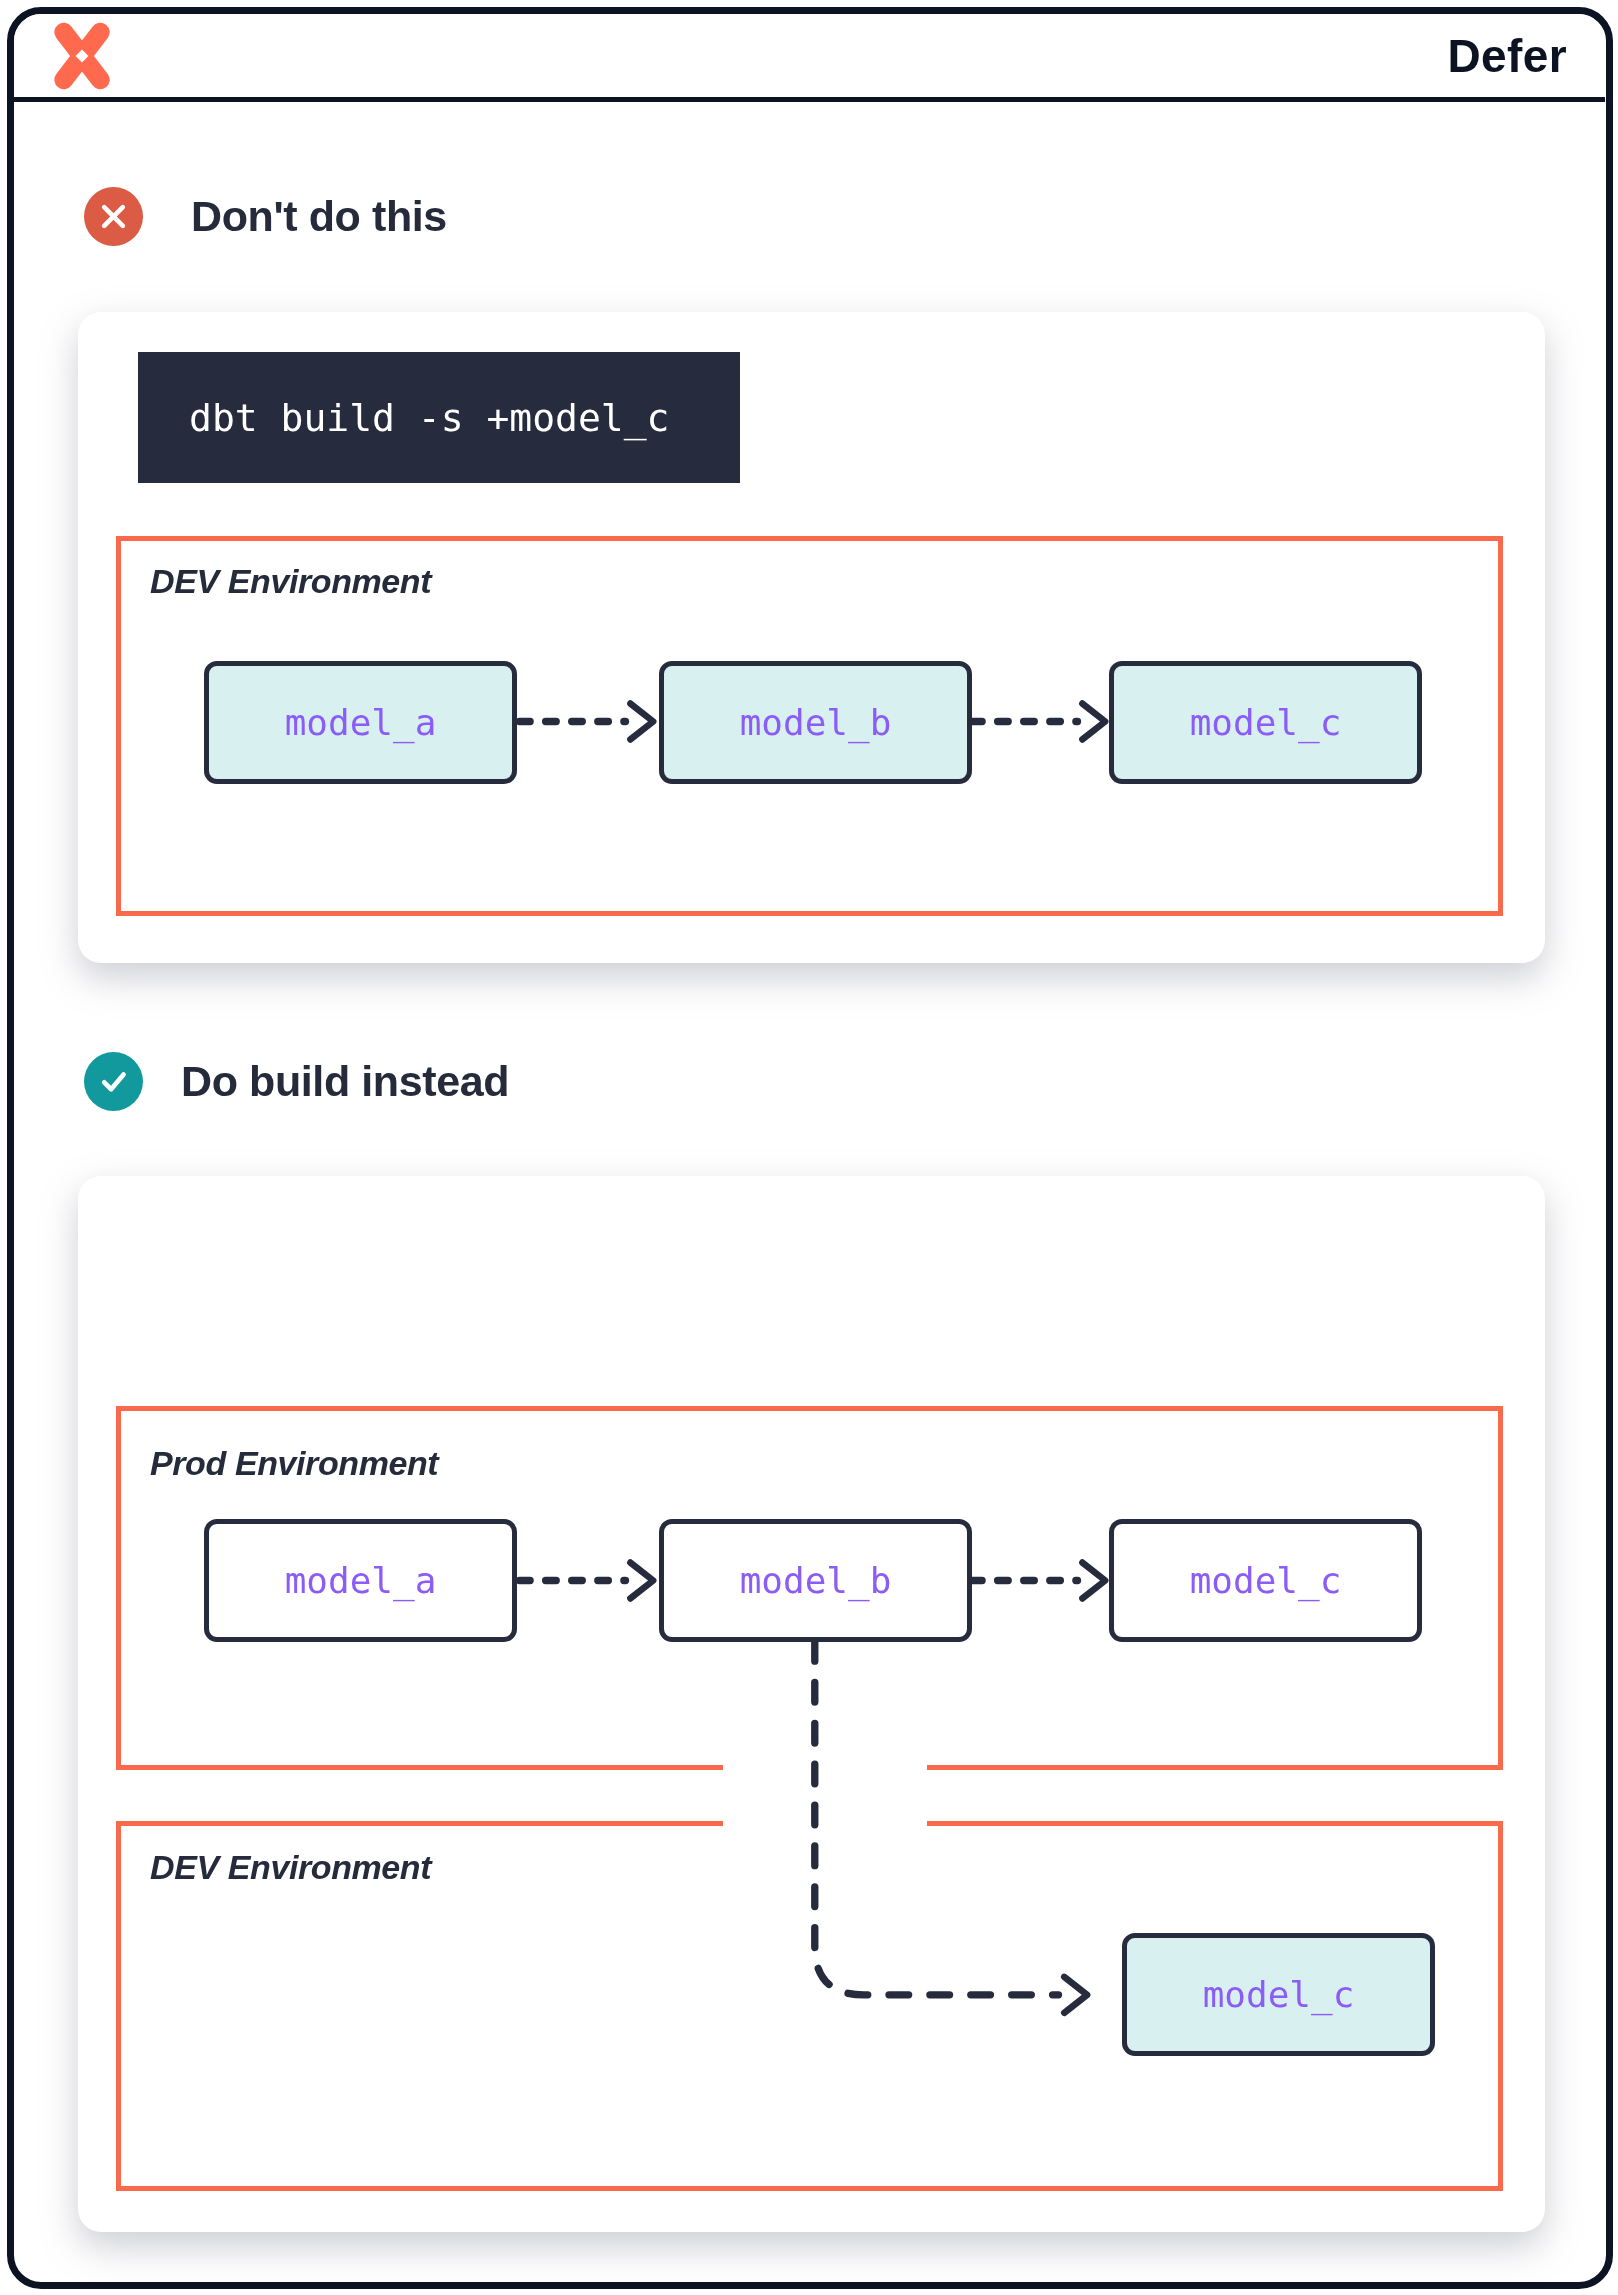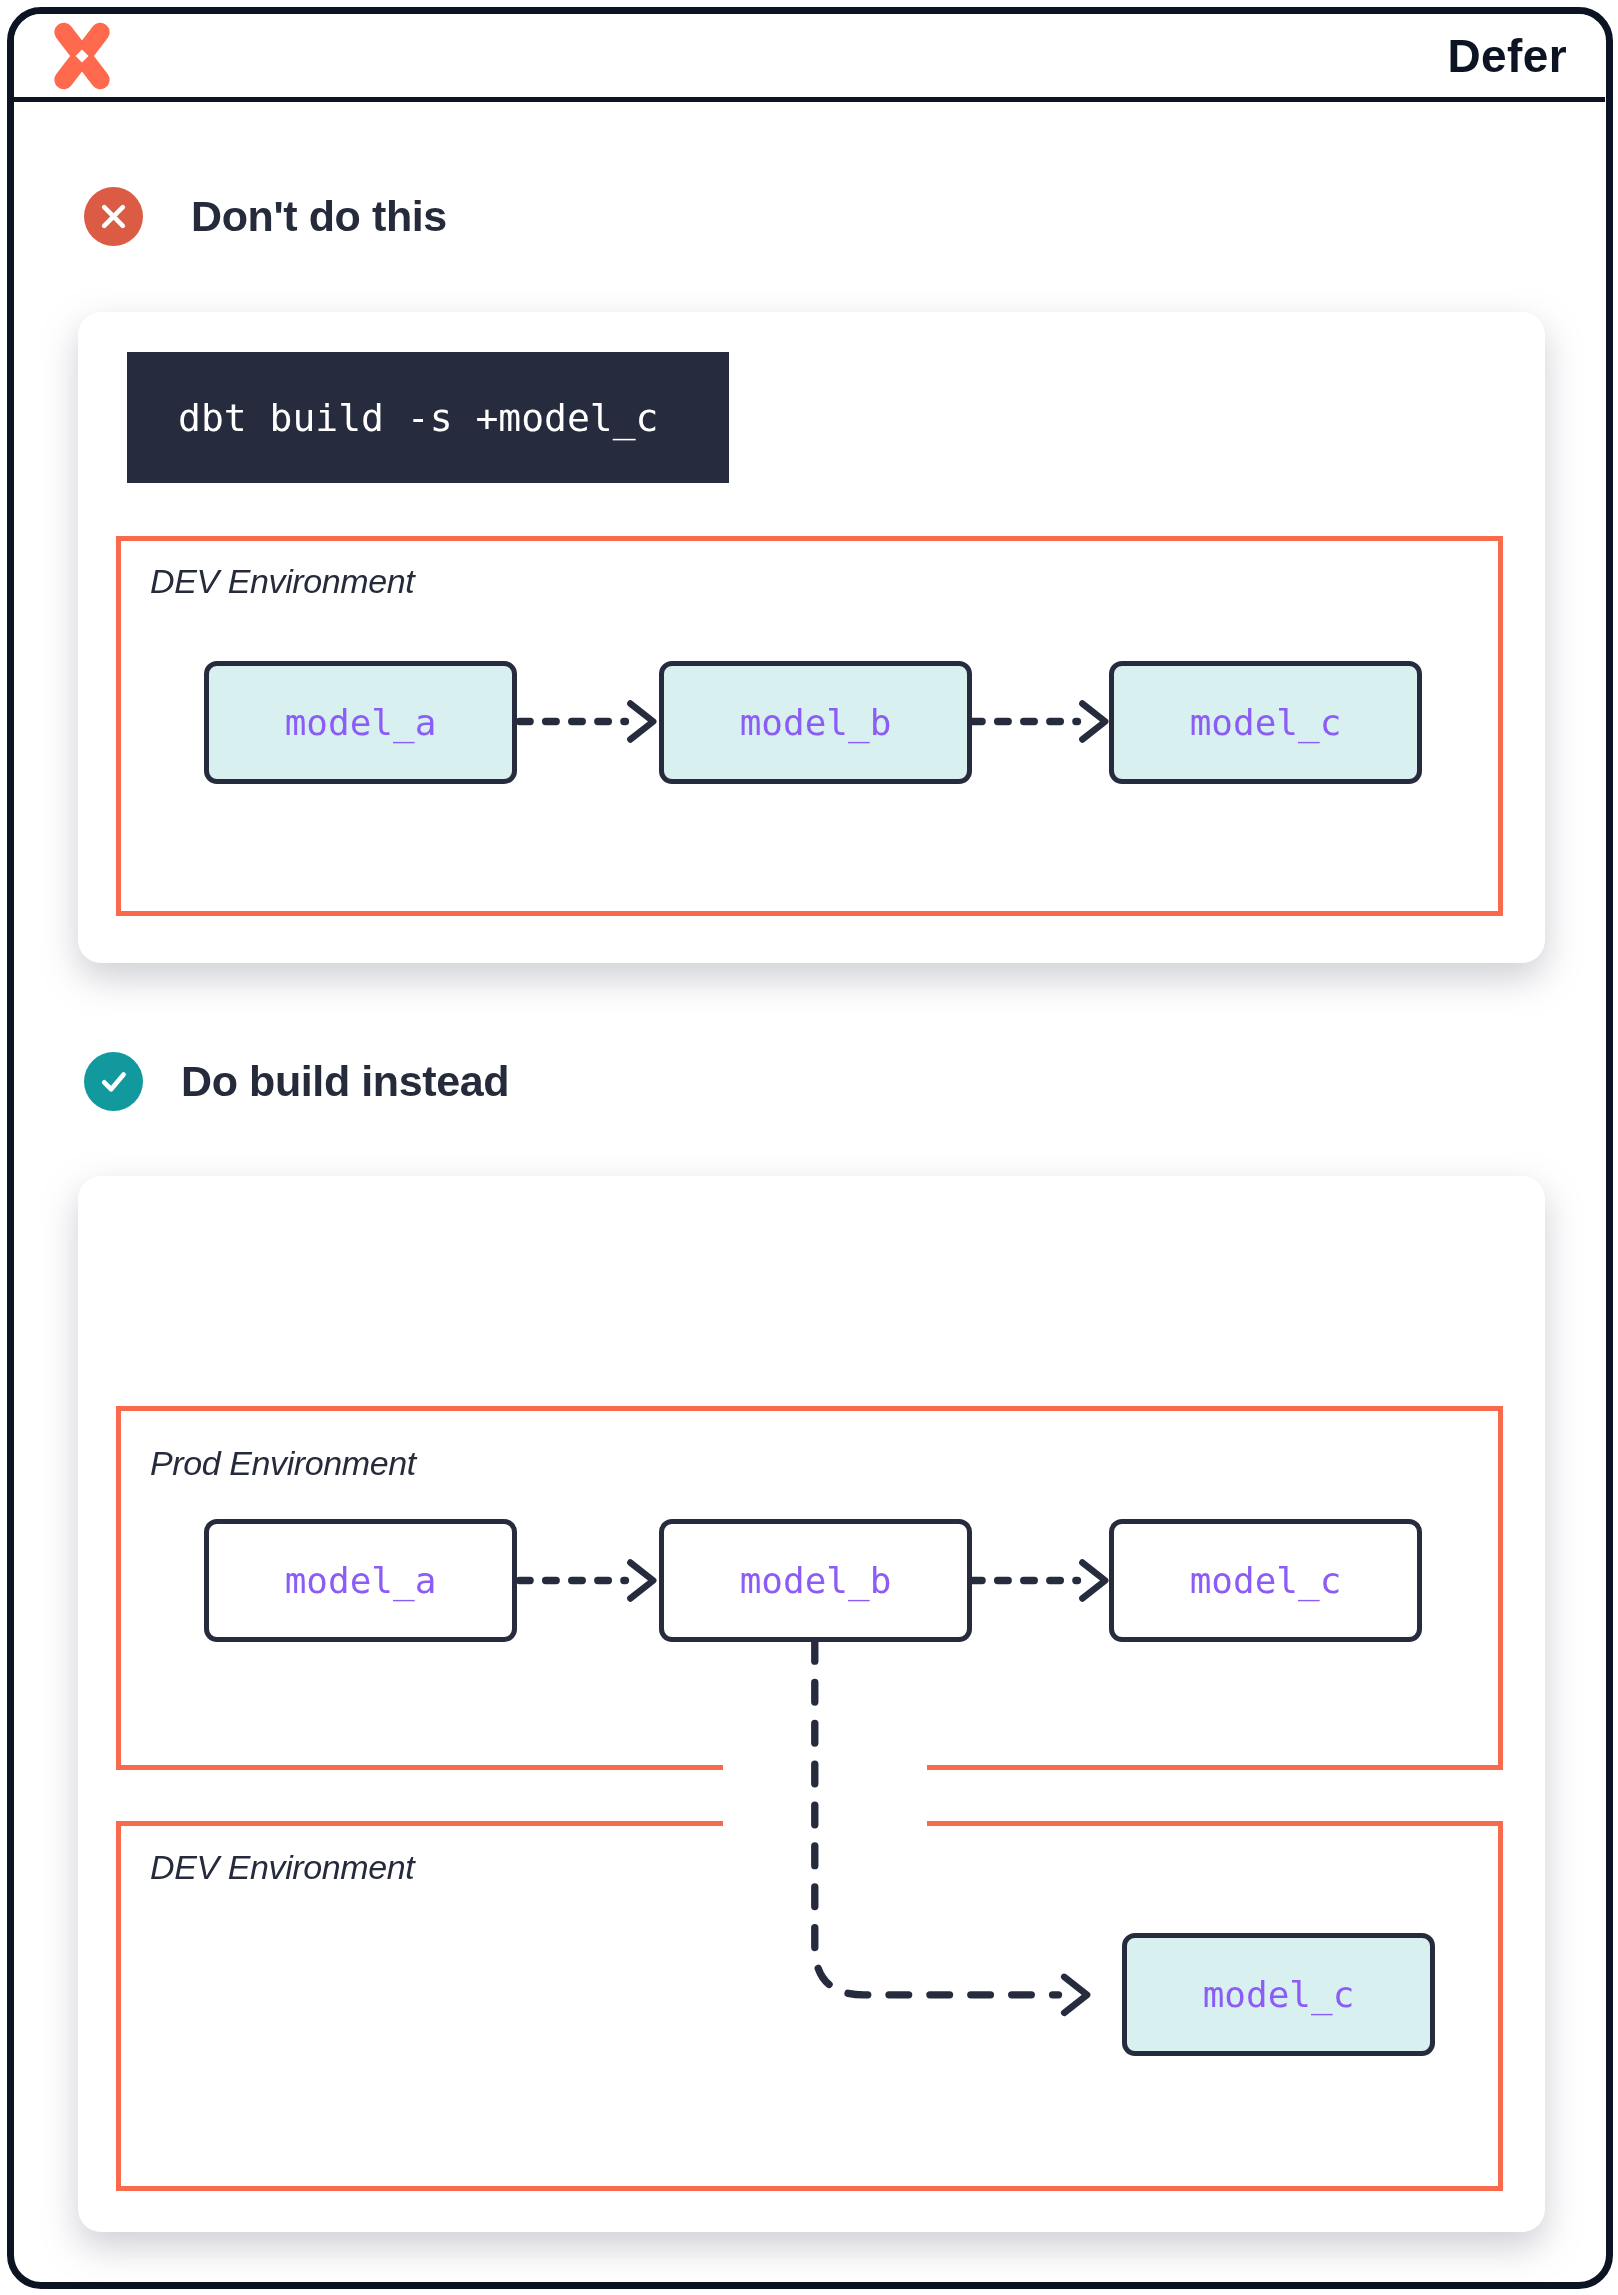--- a/index.html
+++ b/index.html
@@ -88,21 +88,21 @@
   }
 
   .env-box {
     position: absolute;
     border: 5.7px solid #f96a4d;
     background: transparent;
   }
   .env-label {
     position: absolute;
     font-size: 34px;
-    font-weight: 400;
+    font-weight: 700;
     font-style: italic;
     color: #252b3b;
     letter-spacing: -0.4px;
   }
 
   .model-box {
     position: absolute;
     width: 313px;
     height: 123px;
     border: 5.7px solid #262c3e;
@@ -149,21 +149,21 @@
           <line x1="8" y1="8" x2="32" y2="32"></line>
           <line x1="32" y1="8" x2="8" y2="32"></line>
         </g>
       </svg>
     </div>
     <div class="heading-text">Don't do this</div>
   </div>
 
   <div class="card" style="top:312px; height:651px;"></div>
 
-  <div class="code-block" style="left:127px; top:352px; width:602px; height:131px;">dbt build -s +model_c</div>
+  <div class="code-block" style="left:138px; top:352px; width:602px; height:131px;">dbt build -s +model_c</div>
 
   <div class="env-box" style="left:116px; top:536px; width:1387px; height:380px;"></div>
   <div class="env-label" style="left:150px; top:562px;">DEV Environment</div>
 
   <div class="model-box teal" style="left:204px; top:661px;">
     <span>model_a</span>
   </div>
   <div class="model-box teal" style="left:659px; top:661px;">
     <span>model_b</span>
   </div>

